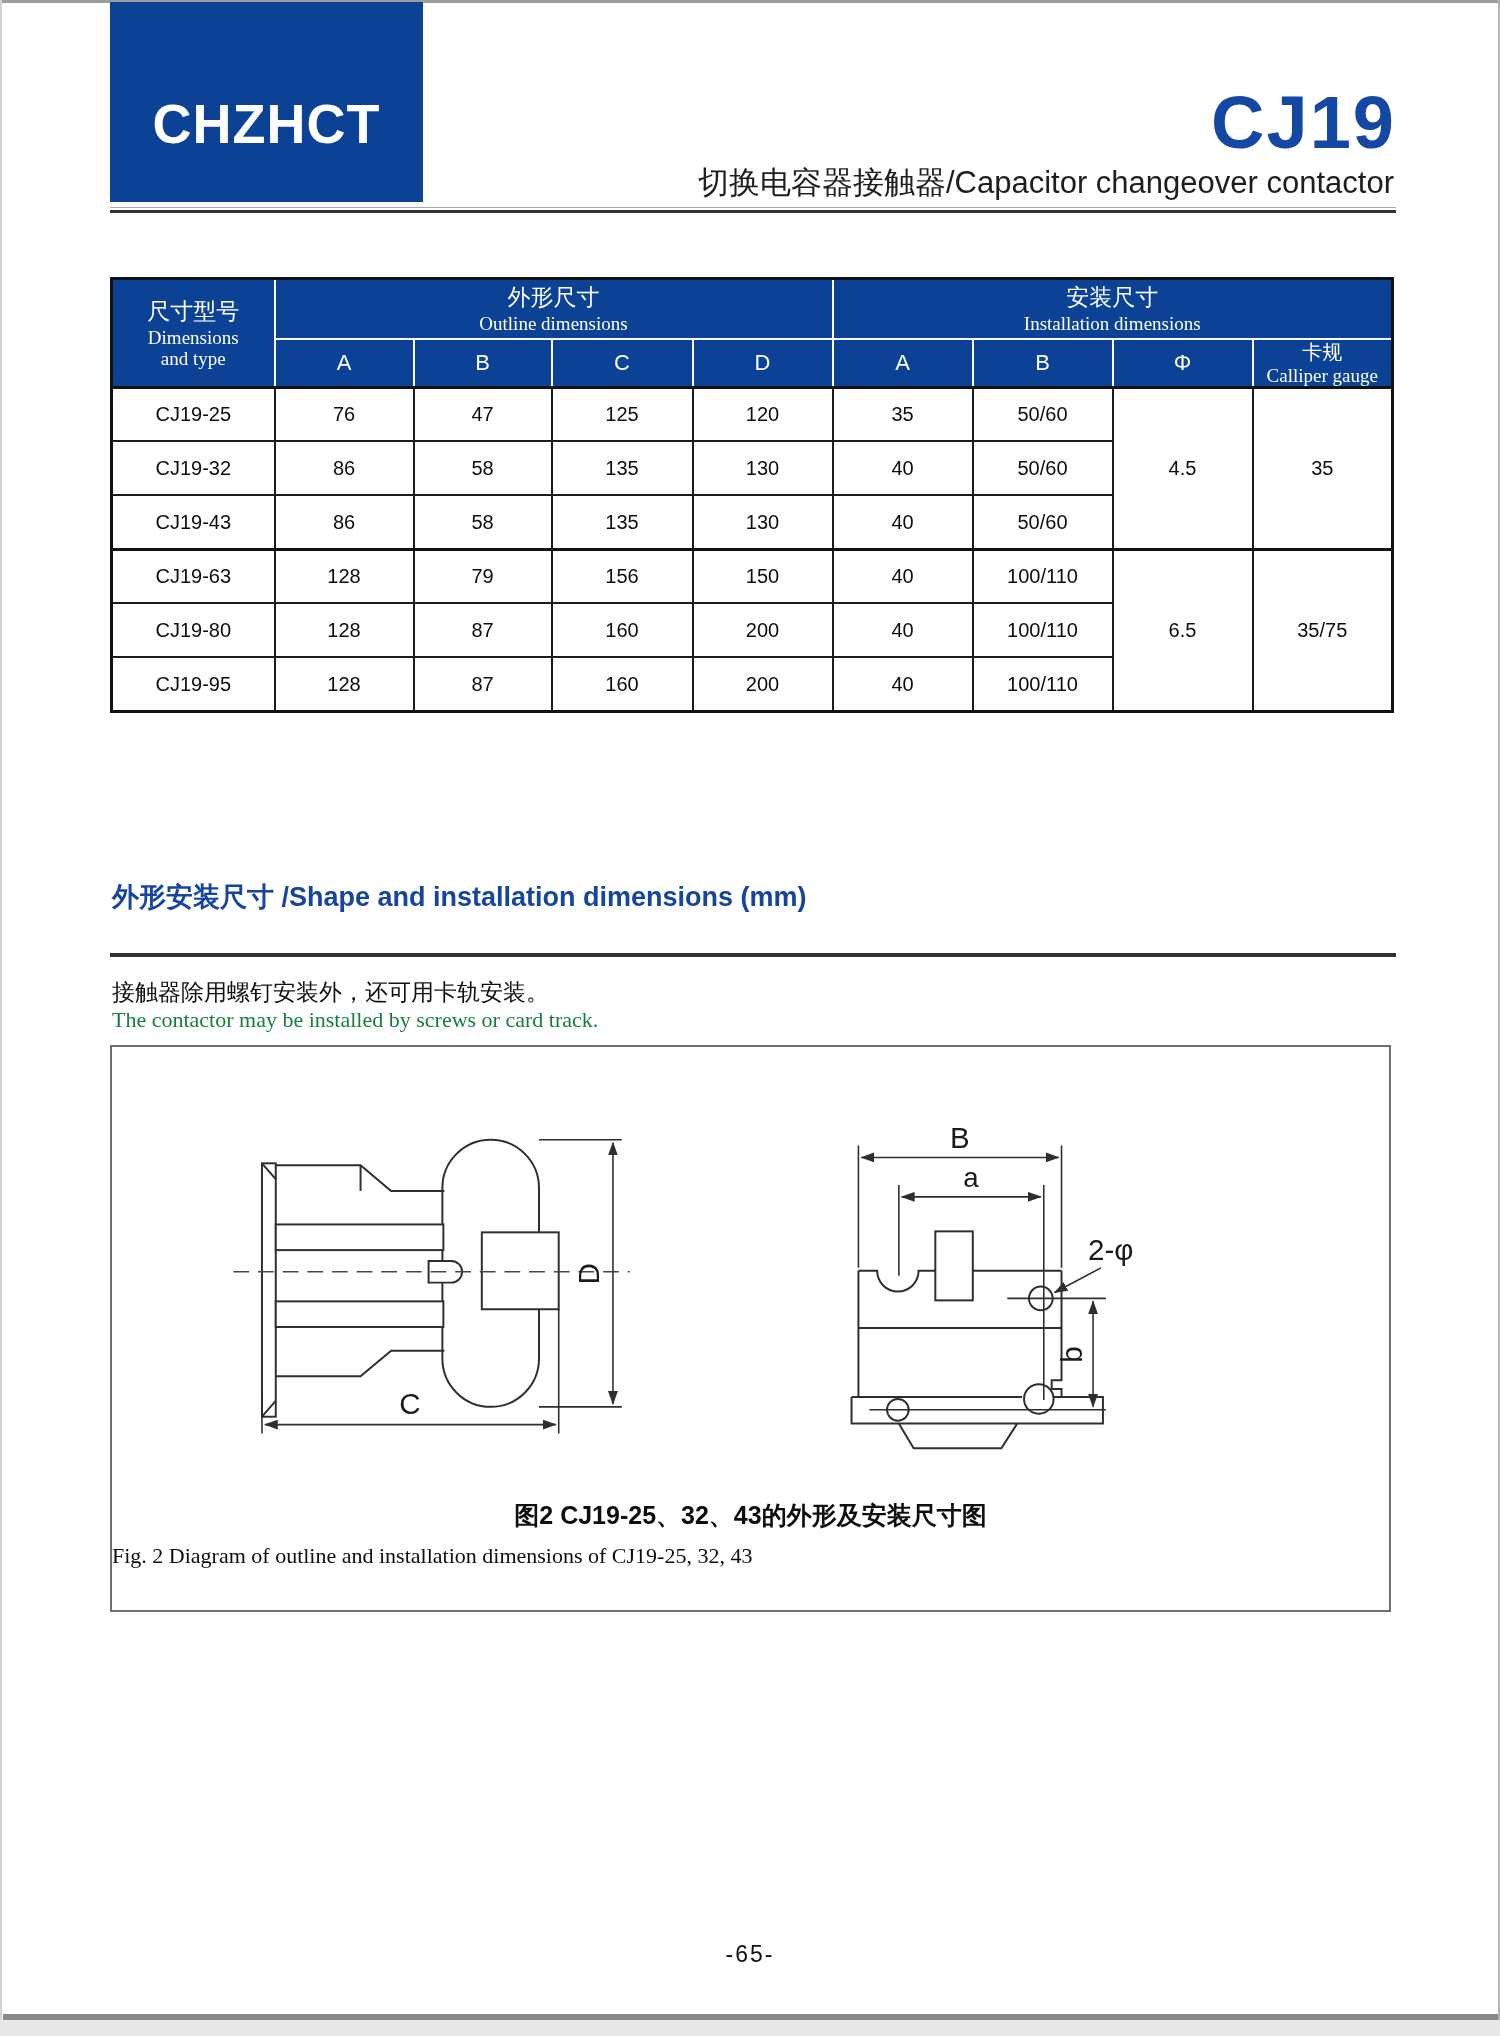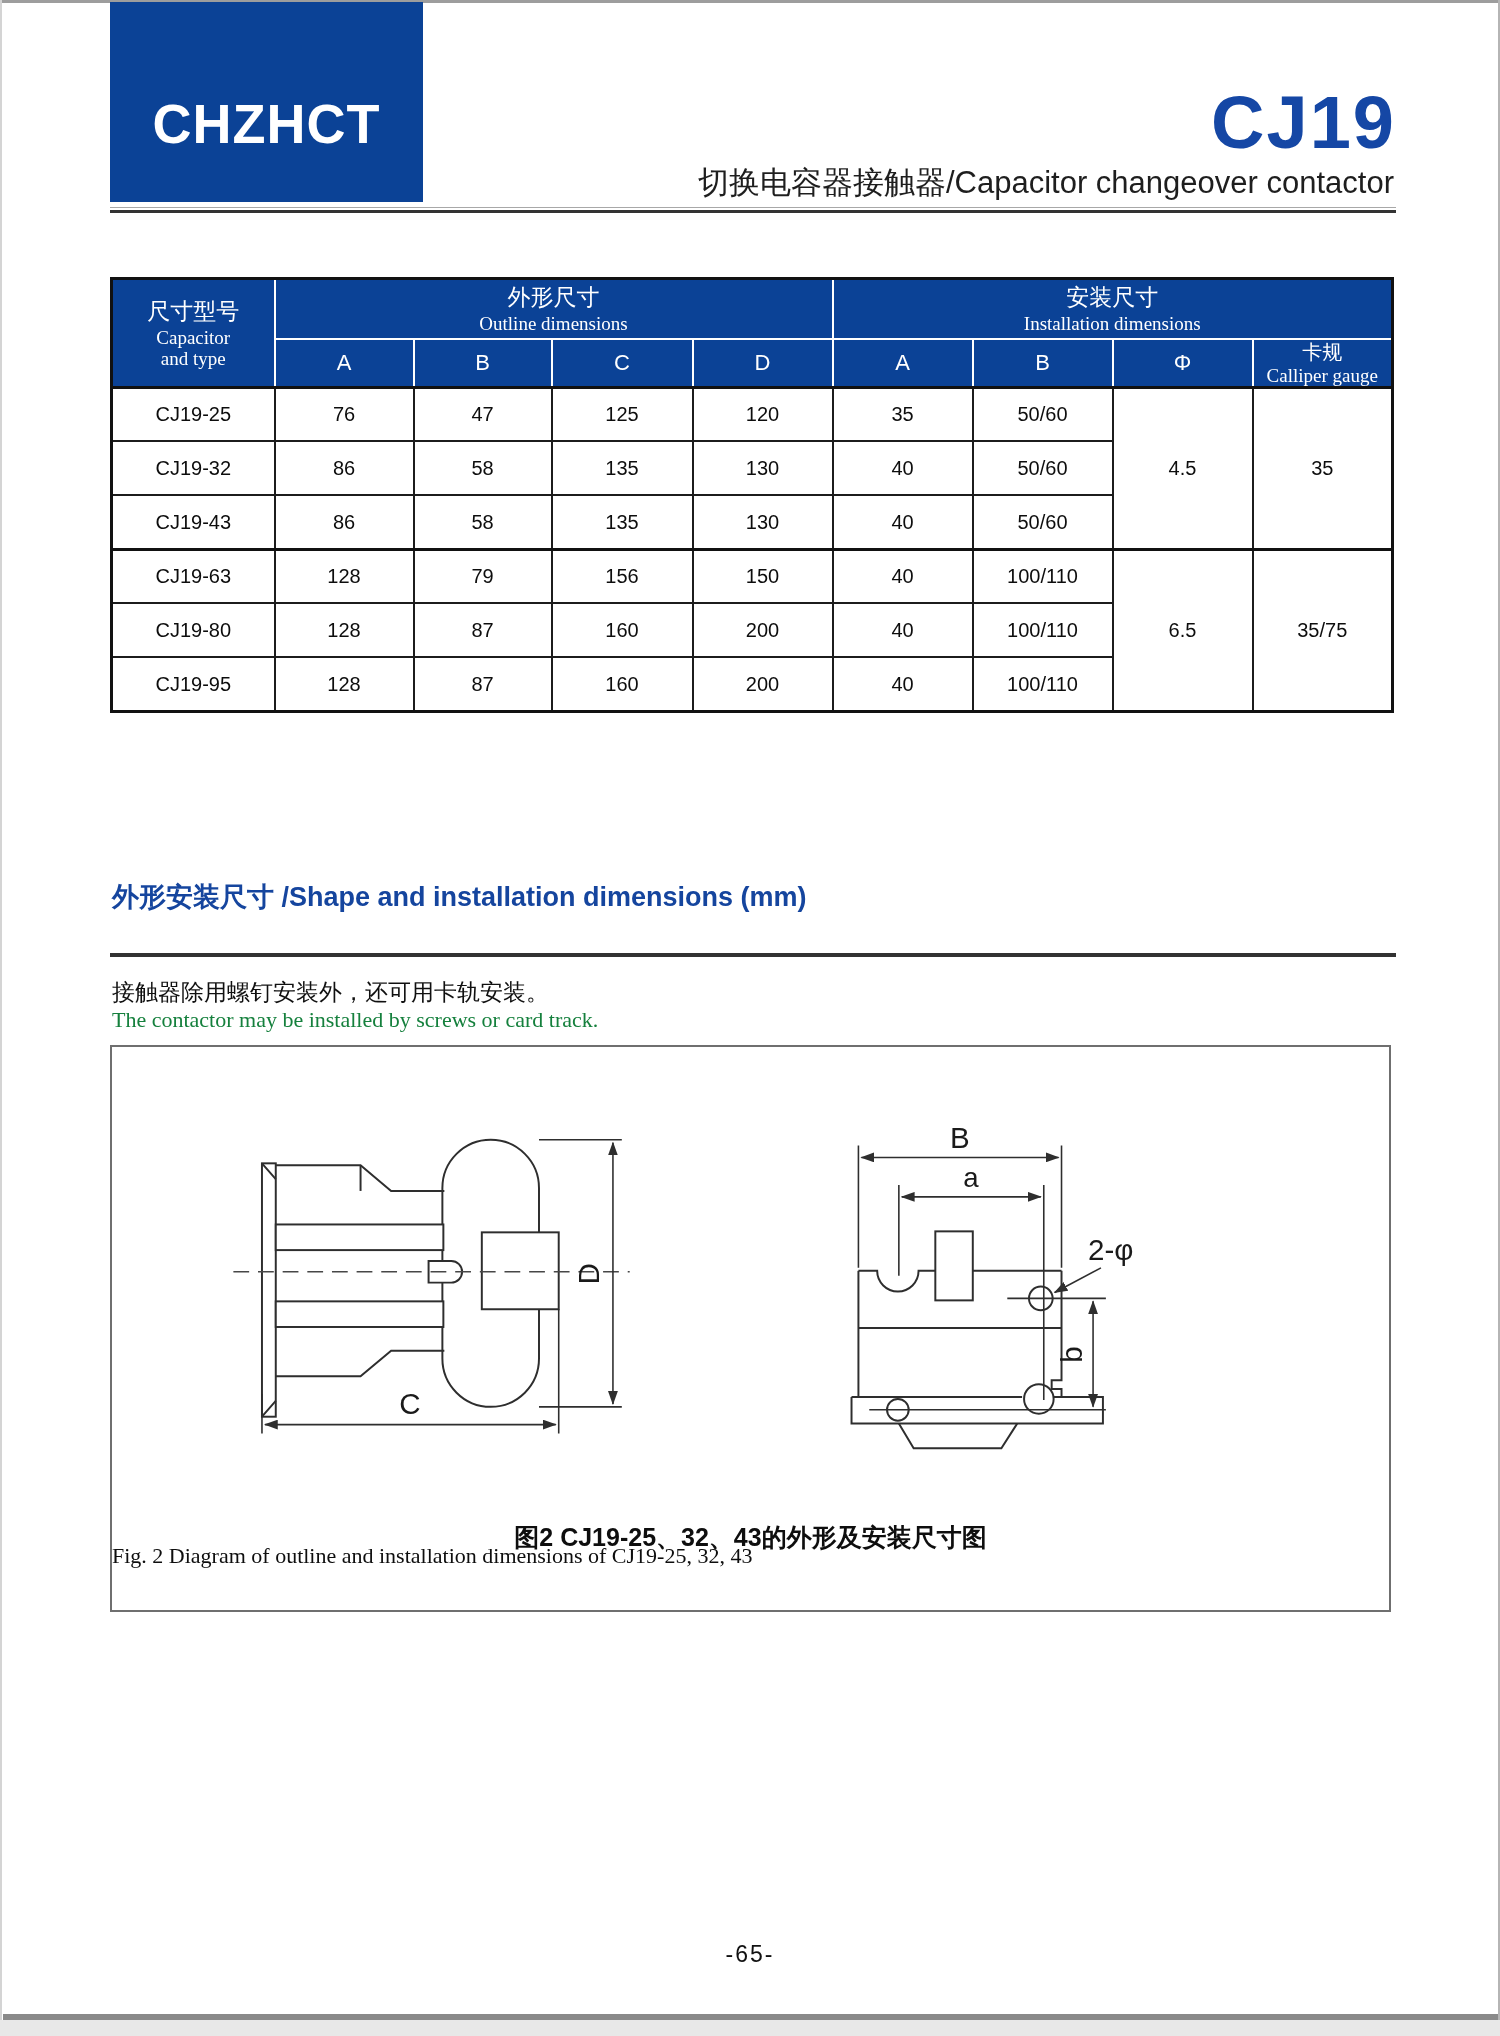--- a/index.html
+++ b/index.html
@@ -56,21 +56,21 @@
 
   
   .section-title { position:absolute; left:112px; top:879px; font-size:27px; font-weight:700; color:#15459e; }
   .section-rule  { position:absolute; left:110px; right:104px; top:953px; height:4px; background:#323232; }
   .note-zh { position:absolute; left:112px; top:977px; font-size:23px; color:#101010; }
   .note-en { position:absolute; left:112px; top:1007px; font-size:22px; font-family:"Liberation Serif", serif; color:#15803d; }
 
   
   .figure-box { position:absolute; left:110px; top:1045px; width:1277px; height:563px; border:2px solid #6f6f6f; background:#fff; }
   .fig-svg { position:absolute; left:0; top:0; }
-  .cap-zh { position:absolute; left:0; right:0; top:474px; text-align:center; font-size:25px; font-weight:600; color:#0e0e0e; }
+  .cap-zh { position:absolute; left:0; right:0; top:452px; text-align:center; font-size:25px; font-weight:600; color:#0e0e0e; }
   .cap-en { position:absolute; left:0; right:0; top:496px; text-align:left; font-size:22px; font-family:"Liberation Serif", serif; color:#0e0e0e; }
 
   .page-num { position:absolute; left:0; right:0; top:1941px; text-align:center; font-size:23px; letter-spacing:2px; color:#111; }
 
   
   .ol  { fill:none; stroke:#2e2e2e; stroke-width:2; }
   .olf { fill:#ffffff; stroke:#2e2e2e; stroke-width:2; }
   .dim { fill:none; stroke:#2e2e2e; stroke-width:1.6; }
   .cl  { fill:none; stroke:#474747; stroke-width:1.6; stroke-dasharray:16 9; }
   .dlabel { font-family:"Liberation Sans", sans-serif; font-size:30px; fill:#1a1a1a; }
@@ -101,21 +101,21 @@
       <col style="width:140px">
         <col style="width:140px">
         <col style="width:140px">
         <col style="width:140px">
         <col style="width:140px">
     </colgroup>
     <thead>
       <tr class="banner">
         <th class="type-h" rowspan="2">
           <span class="h-zh">尺寸型号</span>
-          <span class="h-en">Capacitor</span>
+          <span class="h-en">Dimensions</span>
           <span class="h-en">and type</span>
         </th>
         <th colspan="4">
           <span class="h-zh">外形尺寸</span>
           <span class="h-en">Outline dimensions</span>
         </th>
         <th colspan="4">
           <span class="h-zh">安装尺寸</span>
           <span class="h-en">Installation dimensions</span>
         </th>

